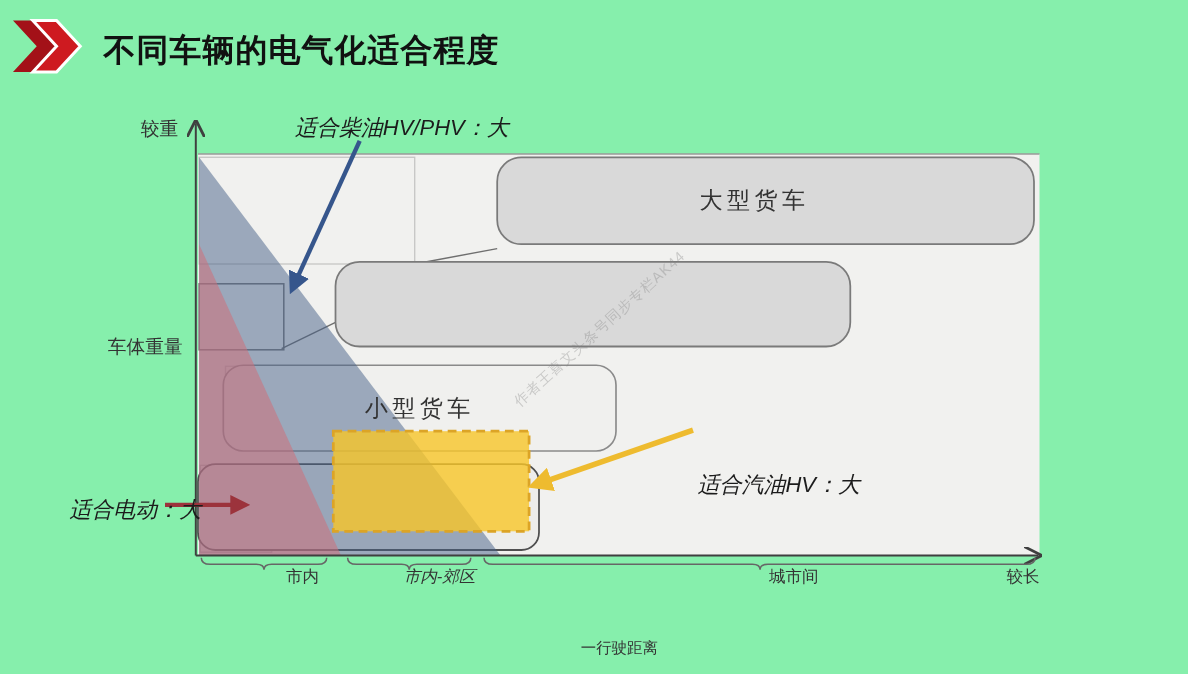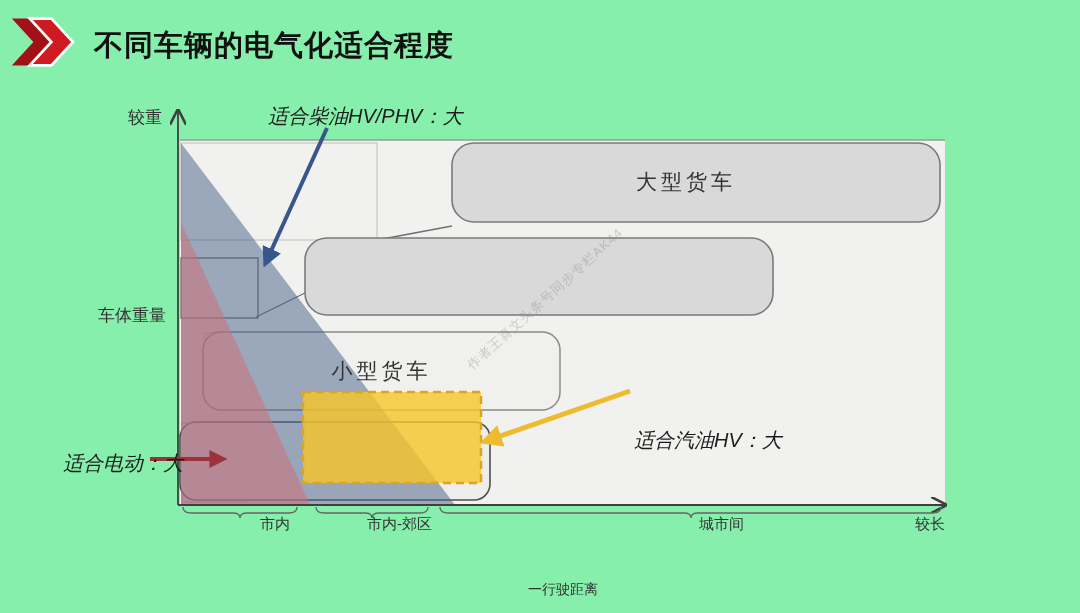--- a/index.html
+++ b/index.html
@@ -80,18 +80,18 @@
   <div class="lbl axis-small" style="left:98px;top:304px;">车体重量</div>
 
   <div class="box-label" style="left:452px;width:468px;top:168px;">大型货车</div>
   <div class="box-label" style="left:203px;width:357px;top:357px;">小型货车</div>
 
   <div class="lbl annot" style="left:268px;top:103px;">适合柴油HV/PHV：大</div>
   <div class="lbl annot" style="left:634px;top:383px;margin-top:44px;">适合汽油HV：大</div>
   <div class="lbl annot" style="left:63px;top:450px;">适合电动：大</div>
 
   <div class="seg-label" style="left:190px;width:100px;">市内</div>
-  <div class="seg-label" style="left:312px;width:120px;">市内-郊区</div>
+  <div class="seg-label" style="left:312px;width:120px;font-style:italic;">市内-郊区</div>
   <div class="seg-label" style="left:644px;width:100px;">城市间</div>
   <div class="seg-label" style="left:845px;width:100px;">较长</div>
   <div class="dist-label">一行驶距离</div>
 
 </div>
 
 </body></html>

